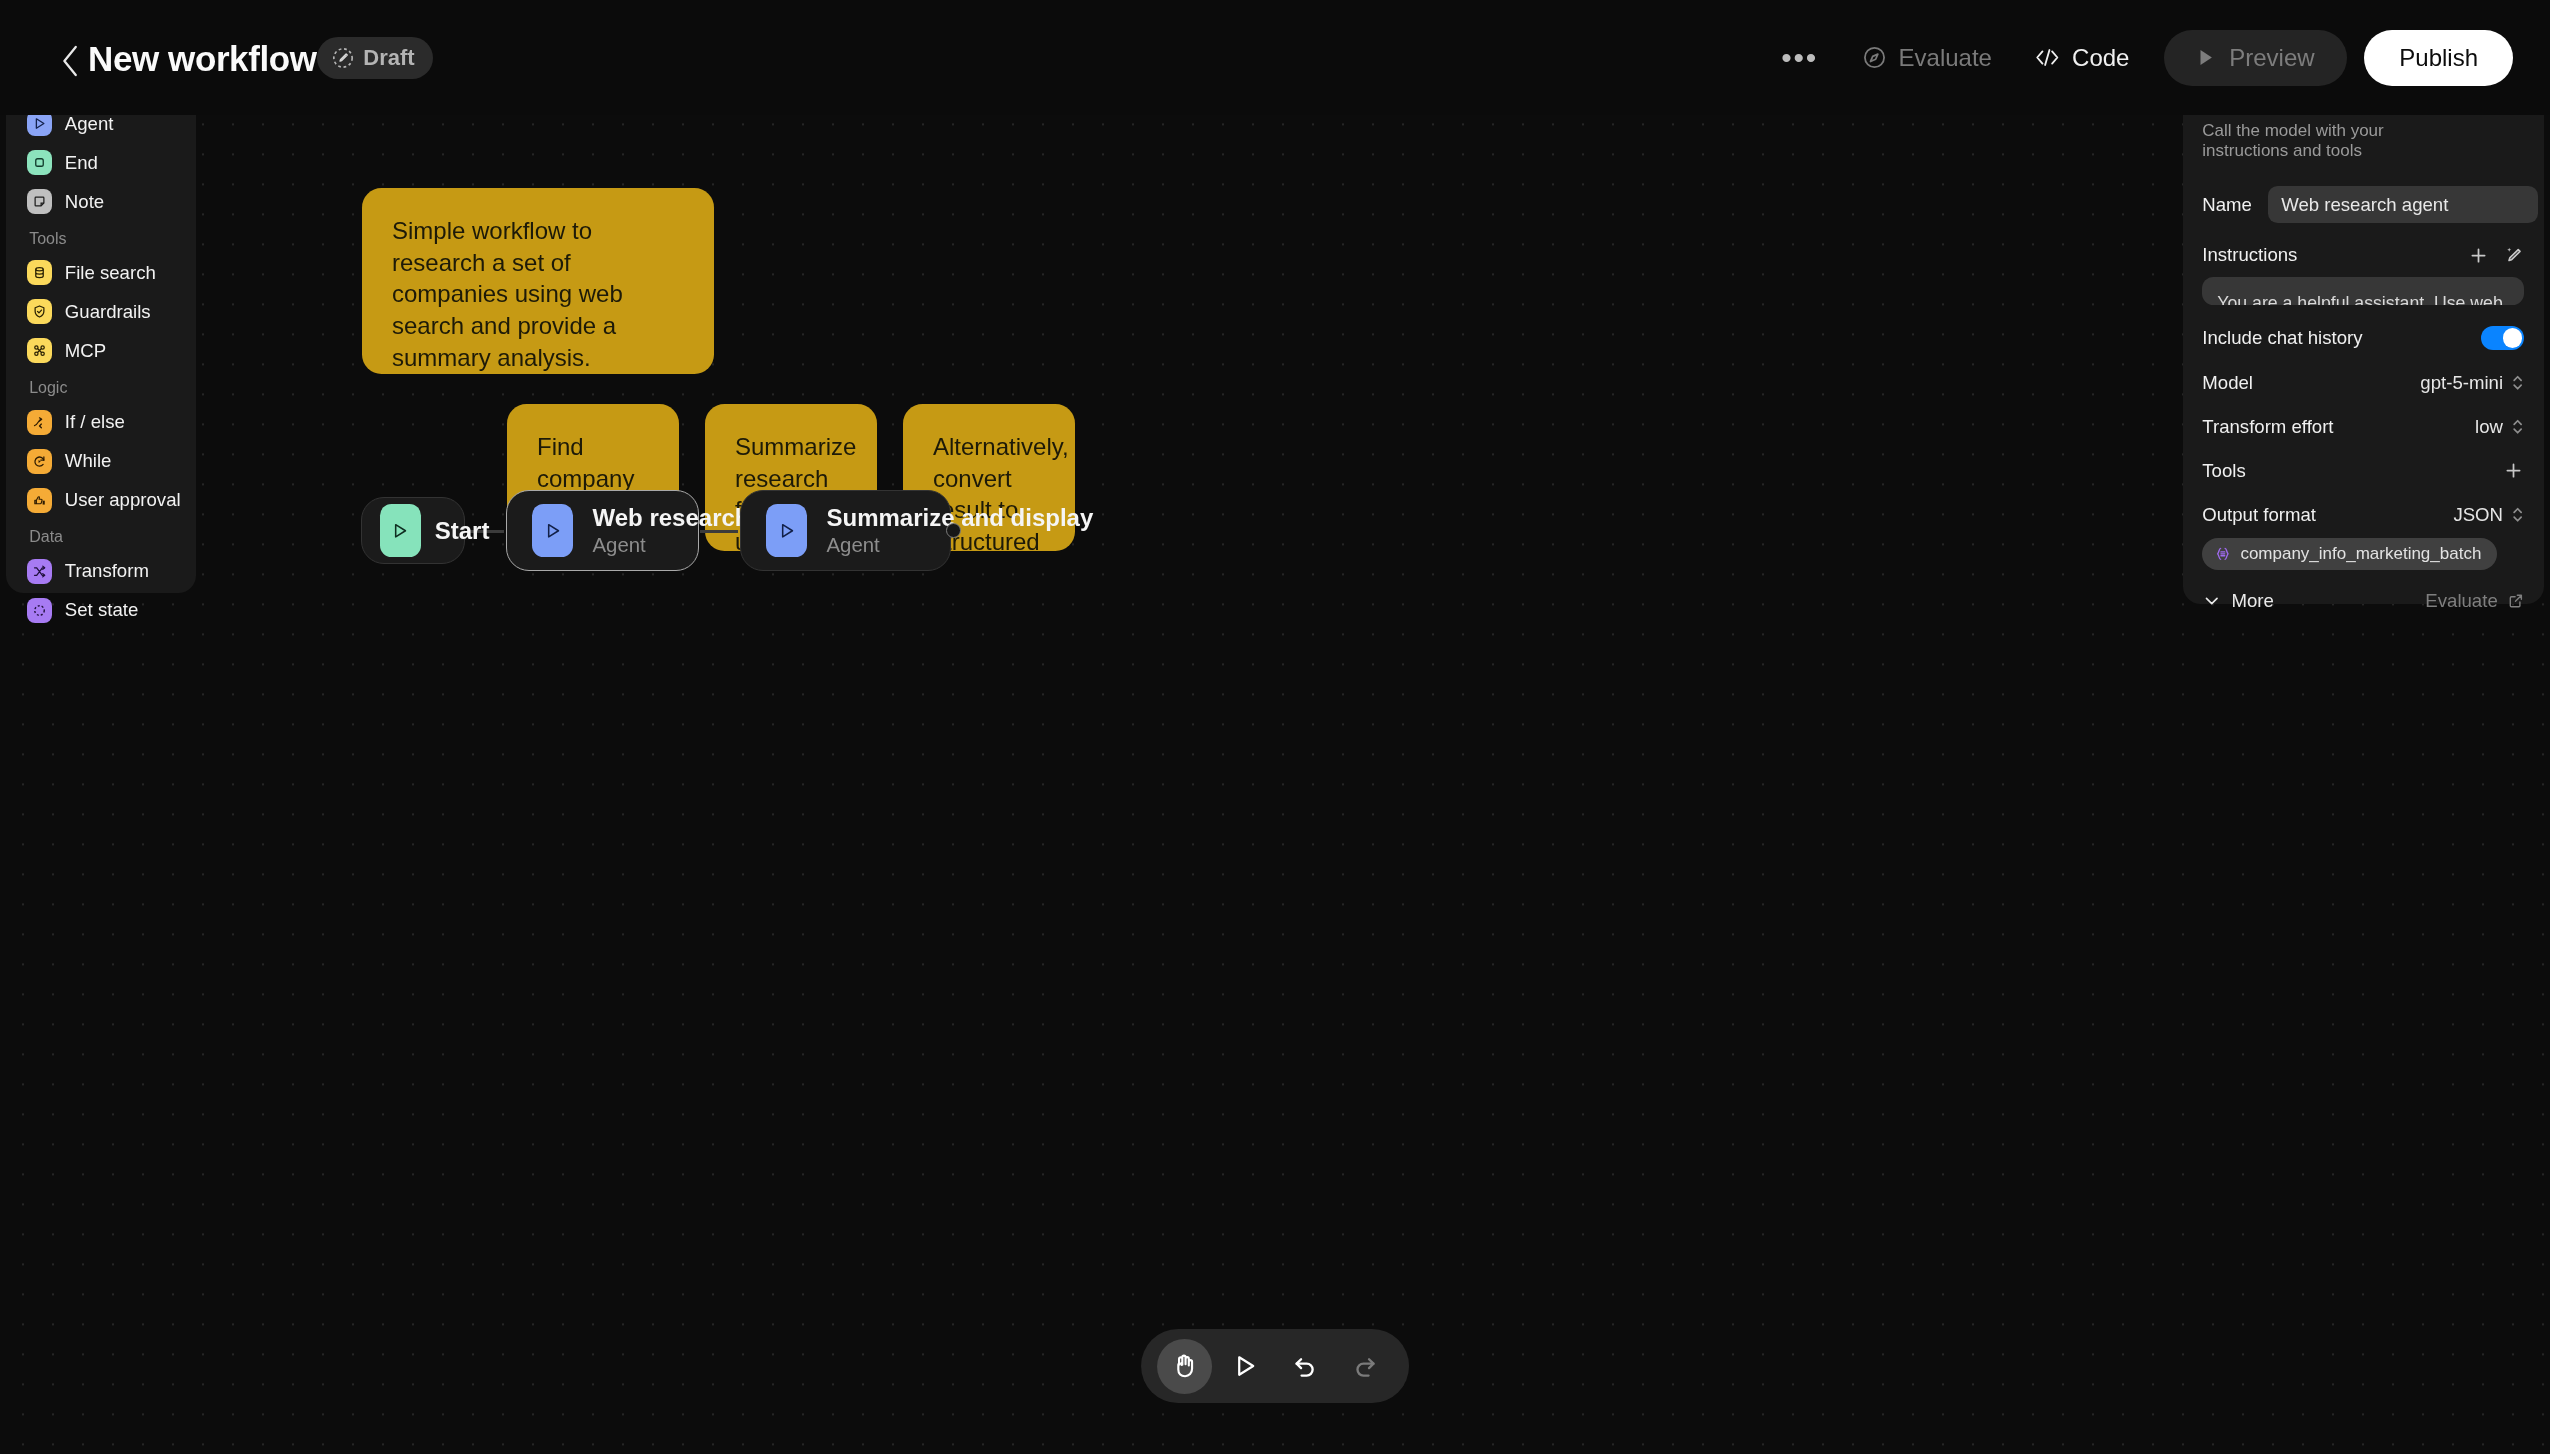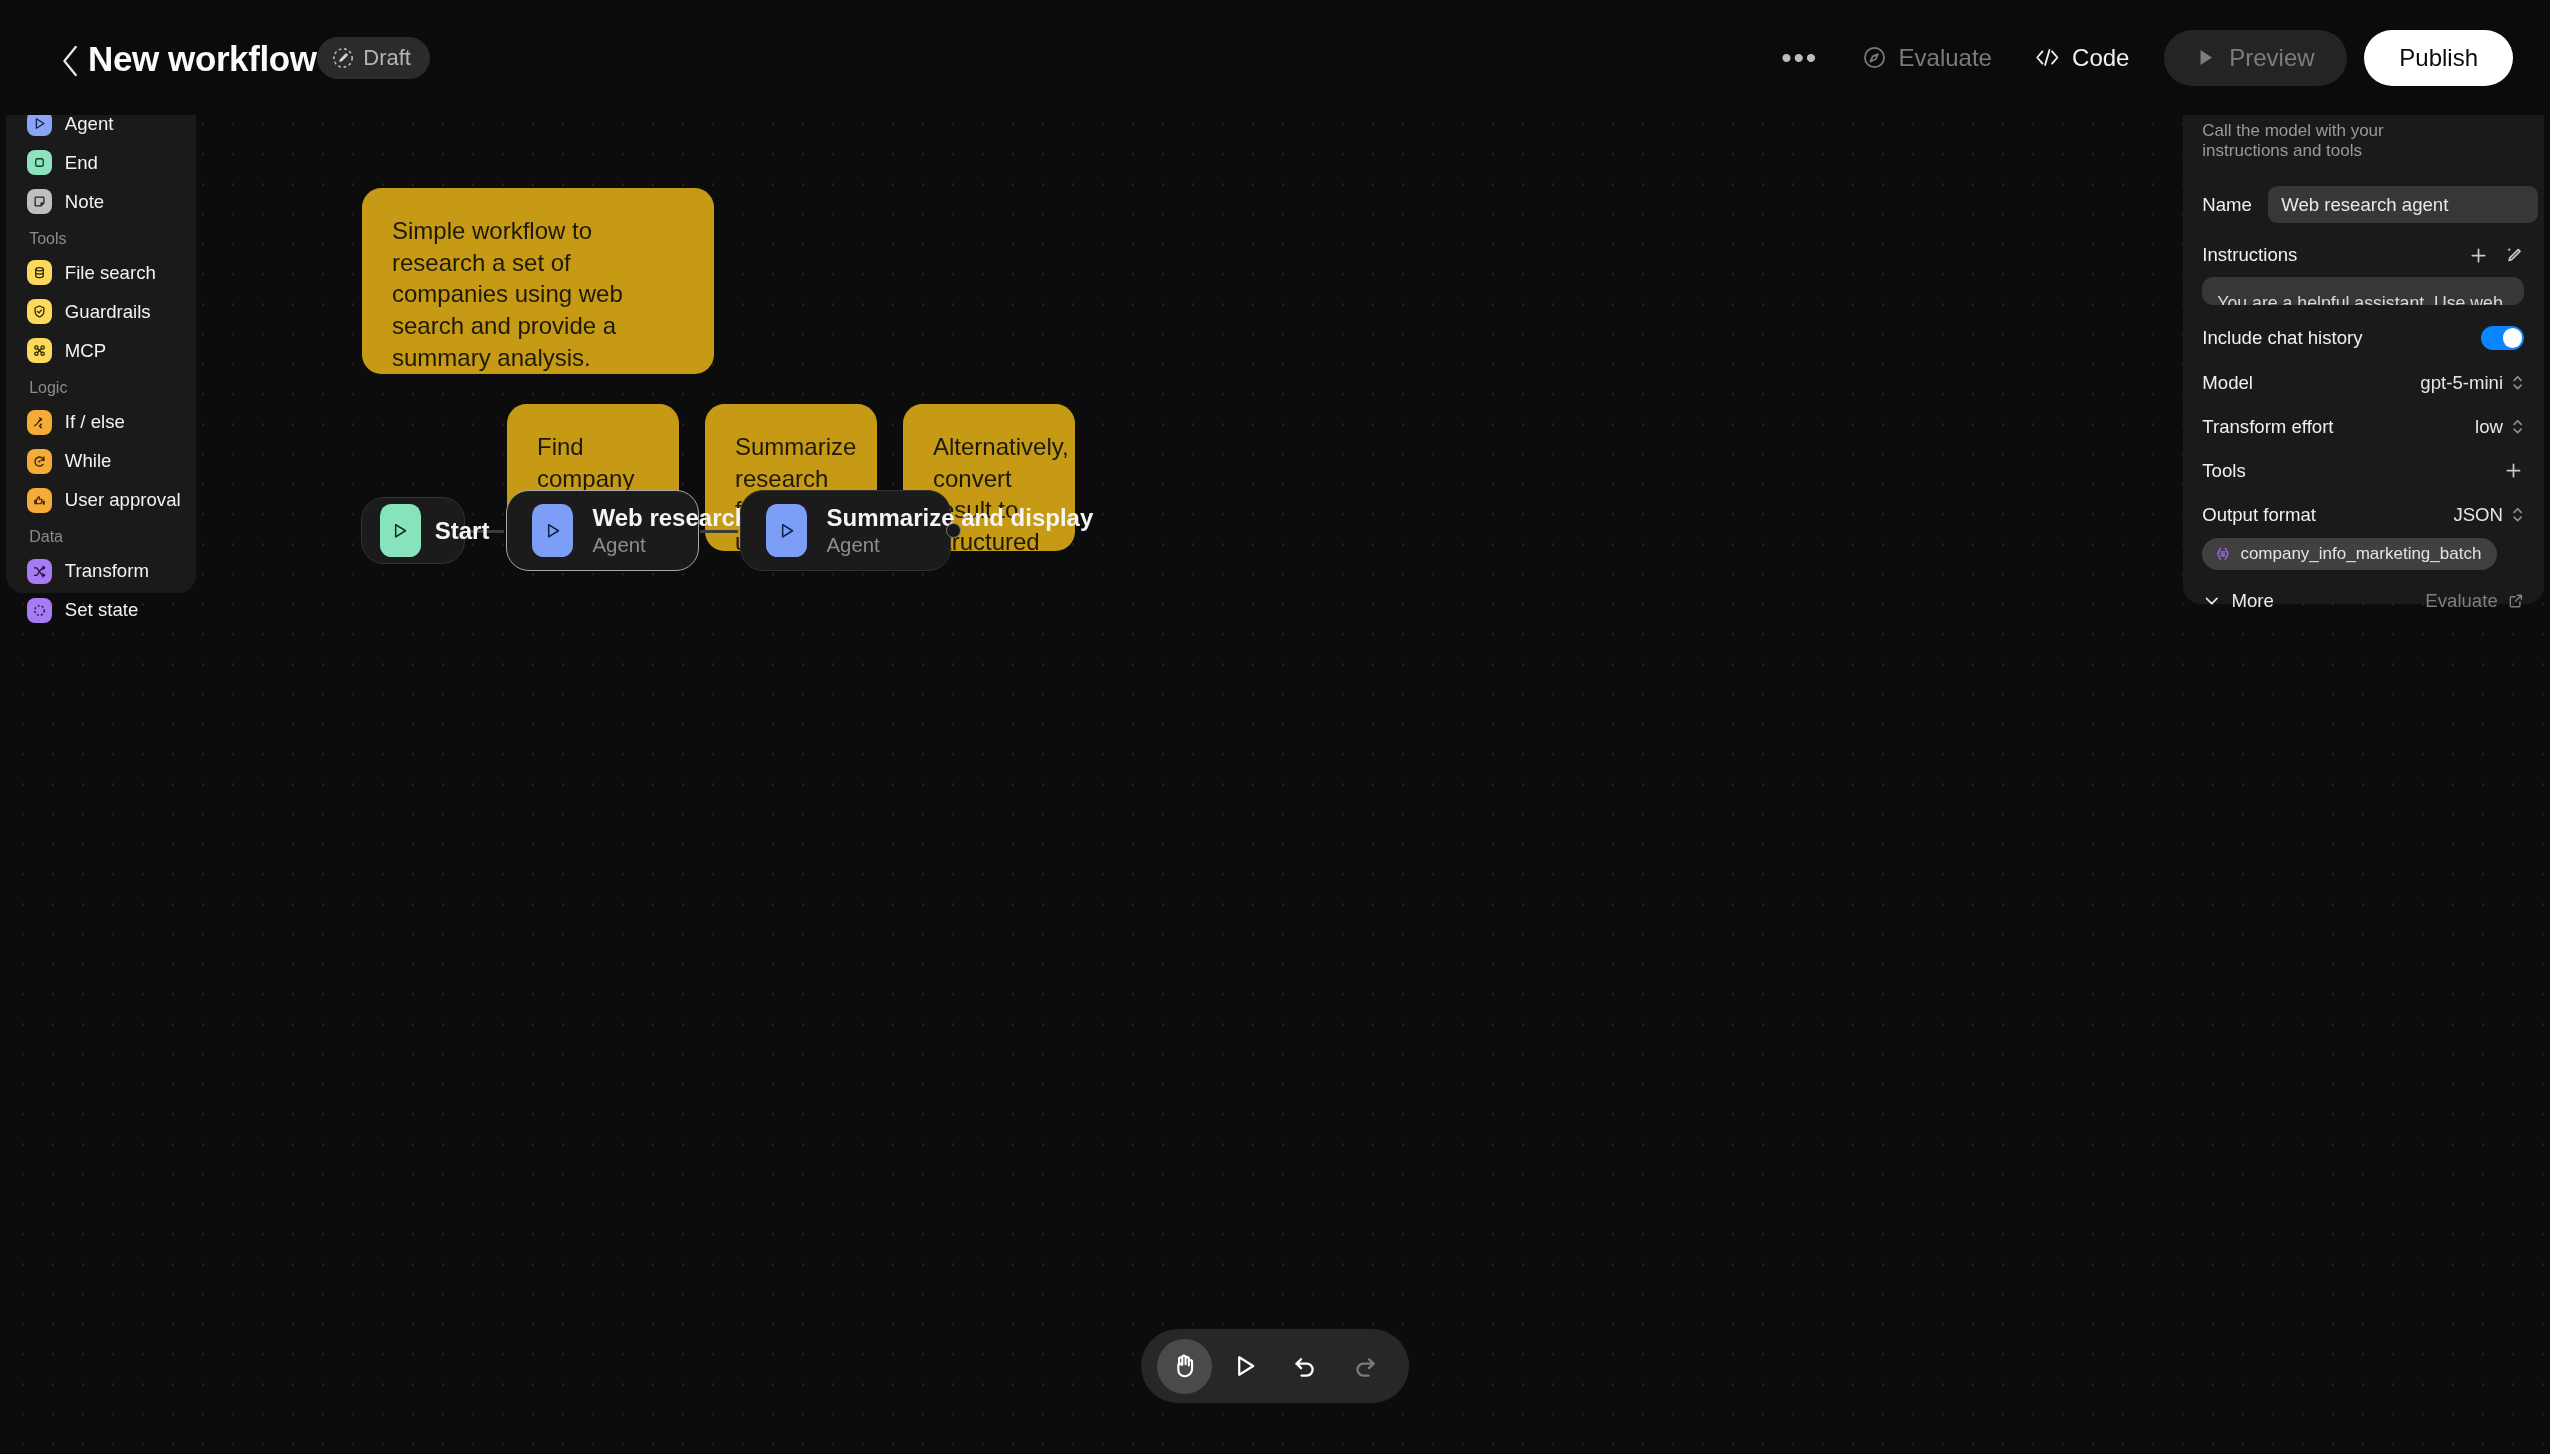--- a/index.html
+++ b/index.html
@@ -20,21 +20,21 @@
   }
   #topbar-left { display: flex; align-items: flex-end; padding-left: 53px; }
   .back-chevron {
     width: 35px; height: 35px; display: flex; align-items: center; justify-content: center;
     cursor: pointer; color: #e9e9e9;
   }
   #wf-title { font-size: 35px; font-weight: 700; color: #fafafa; letter-spacing: -0.4px; }
   #draft-badge {
     display: inline-flex; align-items: center; gap: 9.7px;
     background: #2b2b2b; border-radius: 885px; padding: 8px 18.6px 8px 15px;
-    color: #b4b4b4; font-size: 22px; font-weight: 400;
+    color: #b4b4b4; font-size: 22px; font-weight: 700;
   }
   #topbar-right {
     margin-left: auto; display: flex; align-items: center; gap: 0px; padding-right: 37px;
   }
   .tb-btn {
     display: inline-flex; align-items: center; gap: 11.5px; cursor: pointer;
     font-size: 24px; color: #f0f0f0; border-radius: 885px;
     padding: 13.3px 21px; font-weight: 500;
   }
   .tb-btn.dim { color: #7a7a7a; }

